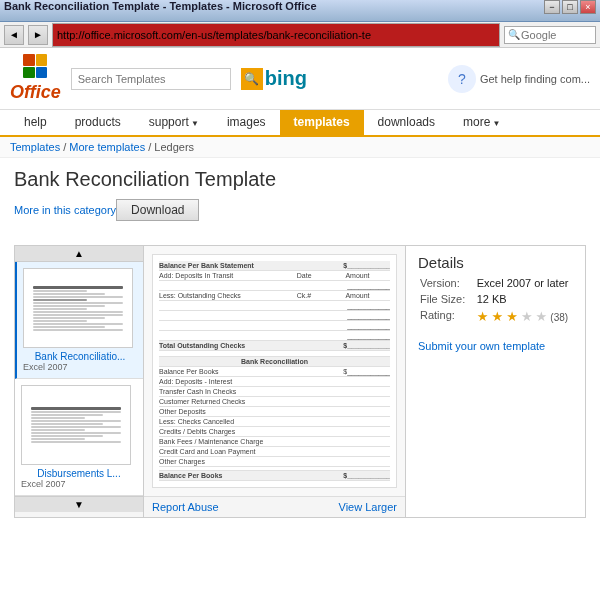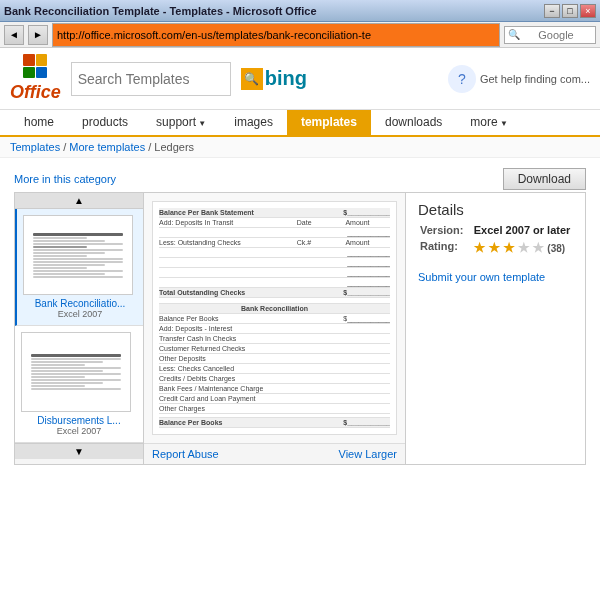--- a/index.html
+++ b/index.html
@@ -3,21 +3,21 @@
   <meta charset="utf-8">
   <style>
     * { margin: 0; padding: 0; box-sizing: border-box; }
     body { font-family: Arial, sans-serif; font-size: 12px; background: #fff; width: 600px; height: 600px; overflow: hidden; }
 
     
     .title-bar {
       background: linear-gradient(to bottom, #c8d8f0, #99b4d1);
       height: 22px;
       display: flex;
-      align-items: center;
+      align-items: flex-start;
       justify-content: space-between;
       padding: 0 4px;
       border-bottom: 1px solid #6a8db5;
       gap: 12px;
     }
     .title-bar-text {
       font-size: 11px;
       color: #1a1a2e;
       font-weight: bold;
     }
@@ -57,36 +57,35 @@
       justify-content: center;
       cursor: pointer;
       font-size: 10px;
     }
     .address-input {
       flex: 1;
       height: 18px;
       border: 1px solid #aaa;
       padding: 11px 4px;
       font-size: 11px;
-      background: #f97316;
+      background: #b91c1c;
     }
     .search-box {
       display: flex;
       align-items: center;
       background: white;
       border: 1px solid #aaa;
       height: 18px;
       padding: 1px 4px;
     }
     .search-box input {
       border: none;
       outline: none;
       font-size: 11px;
       width: 80px;
-      text-align: center;
     }
 
     
     .office-header {
       background: white;
       padding: 6px 10px;
       display: flex;
       align-items: center;
       gap: 10px;
       border-bottom: 1px solid #ddd;
@@ -111,24 +110,24 @@
     .sq4 { background: #0060c0; }
     .office-word {
       font-size: 18px;
       font-weight: bold;
       color: #d04000;
       font-style: italic;
     }
     .search-templates {
       border: 1px solid #ccc;
       padding: 2px 6px;
-      font-size: 14px;
+      font-size: 11px;
       color: #999;
       width: 160px;
-      height: 34px;
+      height: 22px;
     }
     .bing-logo {
       font-size: 20px;
       font-weight: bold;
       color: #00809d;
     }
     .bing-search-btn {
       background: #f0a000;
       border: none;
       width: 22px;
@@ -256,21 +255,21 @@
     }
     .thumb-label {
       font-size: 10px;
       color: #0066cc;
       margin-top: 3px;
       text-align: center;
     }
     .thumb-sublabel {
       font-size: 9px;
       color: #666;
-      text-align: center;
+      text-align: left;
     }
 
     
     .doc-lines {
       width: 90%;
       padding: 4px;
     }
     .doc-line {
       height: 2px;
       background: #ccc;
@@ -325,21 +324,20 @@
     .details-title {
       font-size: 15px;
       font-weight: normal;
       color: #333;
       margin-bottom: 4px;
     }
     .details-table {
       width: 100%;
       font-size: 11px;
       border-collapse: collapse;
-      font-weight: bold;
     }
     .details-table td {
       padding: 2px 2px;
       vertical-align: top;
     }
     .details-table td:first-child {
       color: #555;
       white-space: nowrap;
       padding-right: 8px;
     }
@@ -356,24 +354,22 @@
       margin-top: 14px;
       font-size: 11px;
       color: #0066cc;
       text-decoration: none;
       display: block;
     }
 
     
     .action-bar {
       display: flex;
-      justify-content: space-between;
-      align-items: center;
-      margin-bottom: 2px;
-      gap: 44px;
+      align-items: center;
+      margin-bottom: 24px;
     }
     .more-category-link {
       font-size: 11px;
       color: #0066cc;
       text-decoration: none;
     }
     .download-btn {
       background: linear-gradient(to bottom, #f5f5f5, #ddd);
       border: 1px solid #aaa;
       padding: 3px 14px;
@@ -445,38 +441,39 @@
     </div>
     <span class="bing-logo">bing</span>
   </div>
   <div class="help-section">
     <div class="help-icon">?</div>
     <span>Get help finding com...</span>
   </div>
 </div>
 
 <div class="nav-tabs">
-  <div class="nav-tab">home</div>
+  <div class="nav-tab">help</div>
   <div class="nav-tab">products</div>
   <div class="nav-tab has-arrow">support</div>
   <div class="nav-tab">images</div>
   <div class="nav-tab active">templates</div>
   <div class="nav-tab">downloads</div>
   <div class="nav-tab has-arrow">more</div>
 </div>
 
 <div class="breadcrumb">
   <a>Templates</a>
   <span> / </span>
   <a>More templates</a>
   <span> / </span>
   <span>Ledgers</span>
 </div>
 
 <div class="main-content">
+  <h1 class="page-title">Bank Reconciliation Template</h1>
 
   <div class="action-bar">
     <a class="more-category-link">More in this category</a>
     <button class="download-btn">Download</button>
   </div>
 
   <div class="content-row">
 
     <div class="thumbnail-sidebar">
       <div class="thumb-scroll-btn">▲</div>
@@ -620,20 +617,24 @@
       </div>
     </div>
 
     <div class="details-panel">
       <div class="details-title">Details</div>
       <table class="details-table">
         <tbody>
             <tr>
           <td>Version:</td>
           <td>Excel 2007 or later</td>
+        </tr>
+        <tr>
+          <td>File Size:</td>
+          <td>12 KB</td>
         </tr>
         <tr>
           <td>Rating:</td>
           <td>
             <span class="stars">★</span>
             <span class="stars">★</span>
             <span class="stars">★</span>
             <span class="stars star-empty">★</span>
             <span class="stars star-empty">★</span>
             <span style="font-size:10px;color:#555;">(38)</span>

